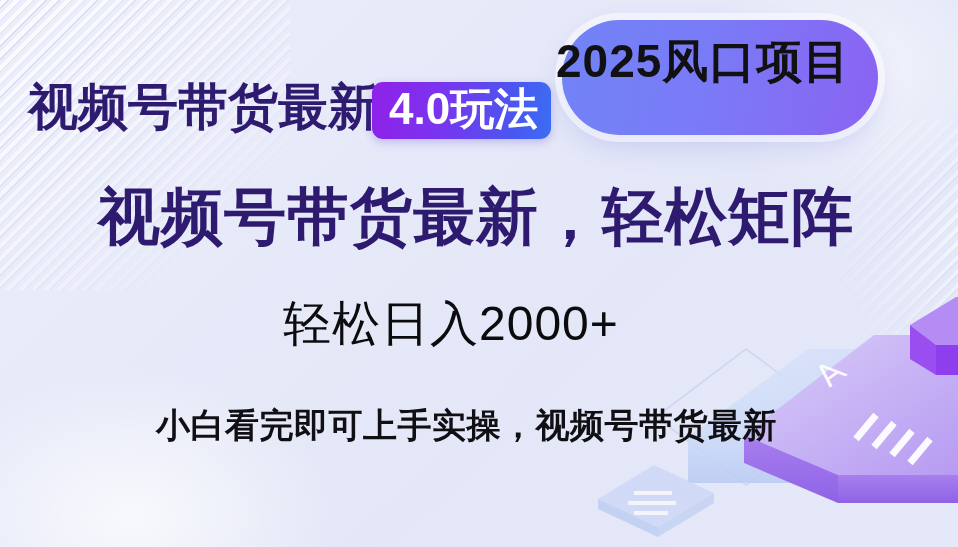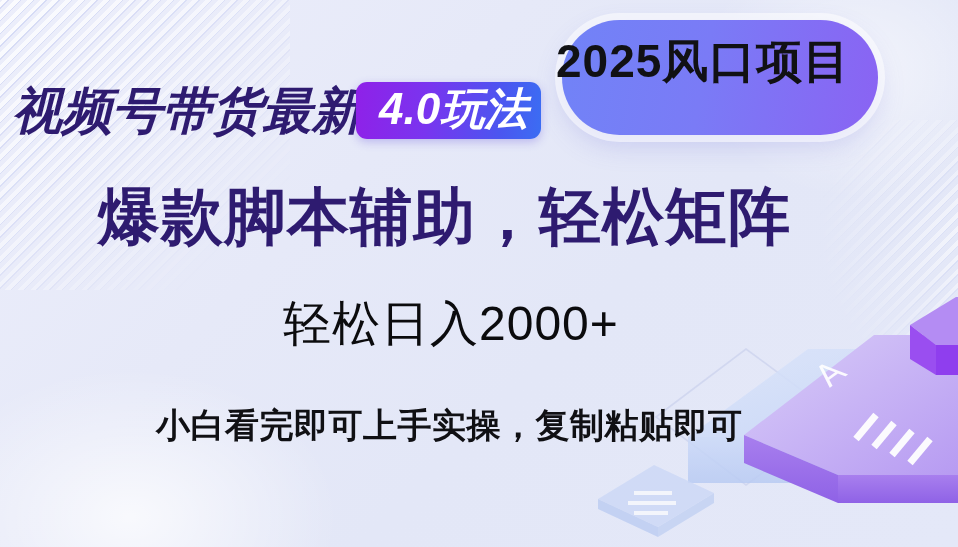--- a/index.html
+++ b/index.html
@@ -51,28 +51,28 @@
     box-shadow:0 0 0 7px rgba(255,255,255,.55), 0 10px 26px rgba(110,110,220,.25);
   }
   .pill-text{
     position:absolute;left:556px;top:38px;width:420px;
     font-size:46px;font-weight:700;color:#111114;letter-spacing:1px;
     white-space:nowrap;line-height:1;
   }
 
   
   .line1{
-    position:absolute;left:12px;top:82px;
+    position:absolute;left:28px;top:82px;
     font-size:50px;font-weight:700;color:#2e1b70;
     white-space:nowrap;line-height:1;letter-spacing:0px;
-    display:flex;align-items:center;font-style:italic;
+    display:flex;align-items:flex-start;
   }
   .badge40{
     display:inline-block;margin-left:-6px;
-    padding:5px 13px 8px 23px;border-radius:11px;
+    padding:5px 13px 8px 17px;border-radius:11px;
     background:linear-gradient(95deg,#8f21e8 0%,#7a34ef 38%,#4b56f0 78%,#3b6df3 100%);
     color:#ffffff;font-size:44px;font-weight:700;line-height:1;
     box-shadow:0 3px 10px rgba(90,70,220,.30);
   }
 
   
   .line2{
     position:absolute;left:98px;top:186px;
     font-size:62px;font-weight:700;color:#2e1b70;
     white-space:nowrap;line-height:1;letter-spacing:1px;
@@ -163,19 +163,19 @@
   </svg>
 
   <div class="pill"></div>
   <div class="pill-text">2025风口项目</div>
 
   <div class="line1">
     <span>视频号带货最新</span>
       <span class="badge40">4.0玩法</span>
   </div>
 
-  <div class="line2">爆款脚本辅助，轻松矩阵</div>
+  <div class="line2">视频号带货最新，轻松矩阵</div>
 
   <div class="line3">轻松日入2000+</div>
 
-  <div class="line4">小白看完即可上手实操，复制粘贴即可</div>
+  <div class="line4">小白看完即可上手实操，视频号带货最新</div>
 
 </div>
 
 </body></html>

